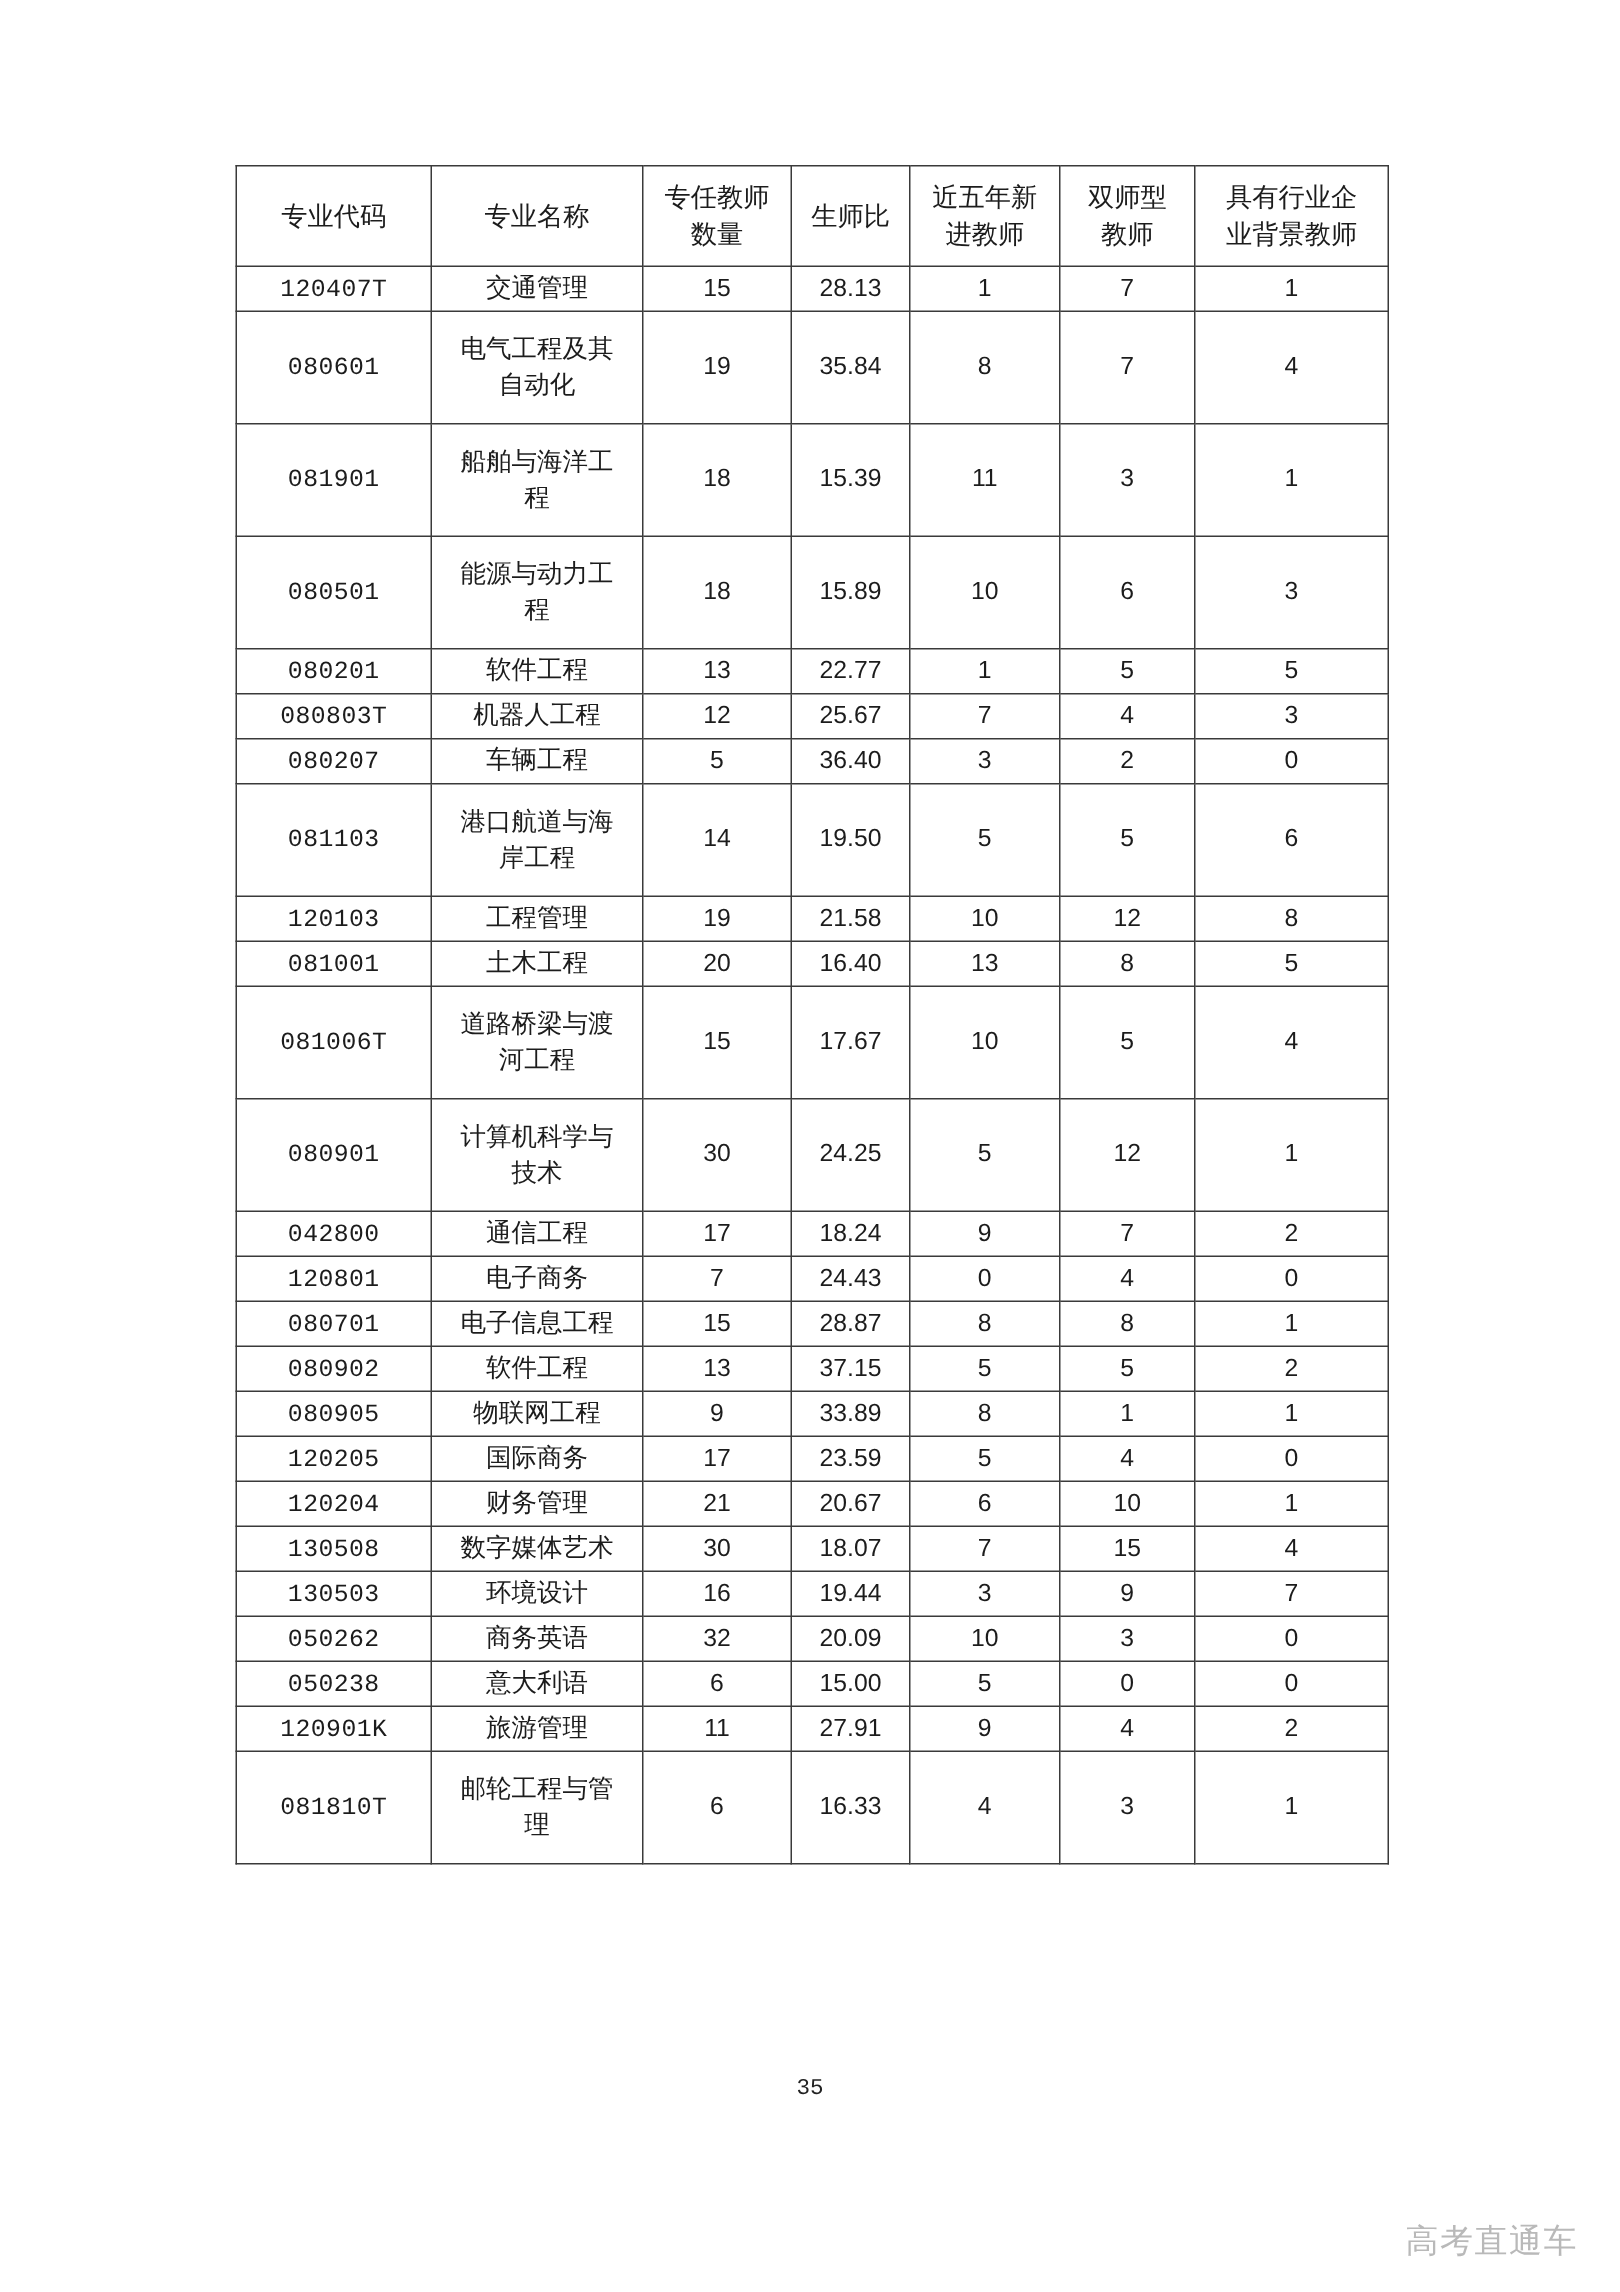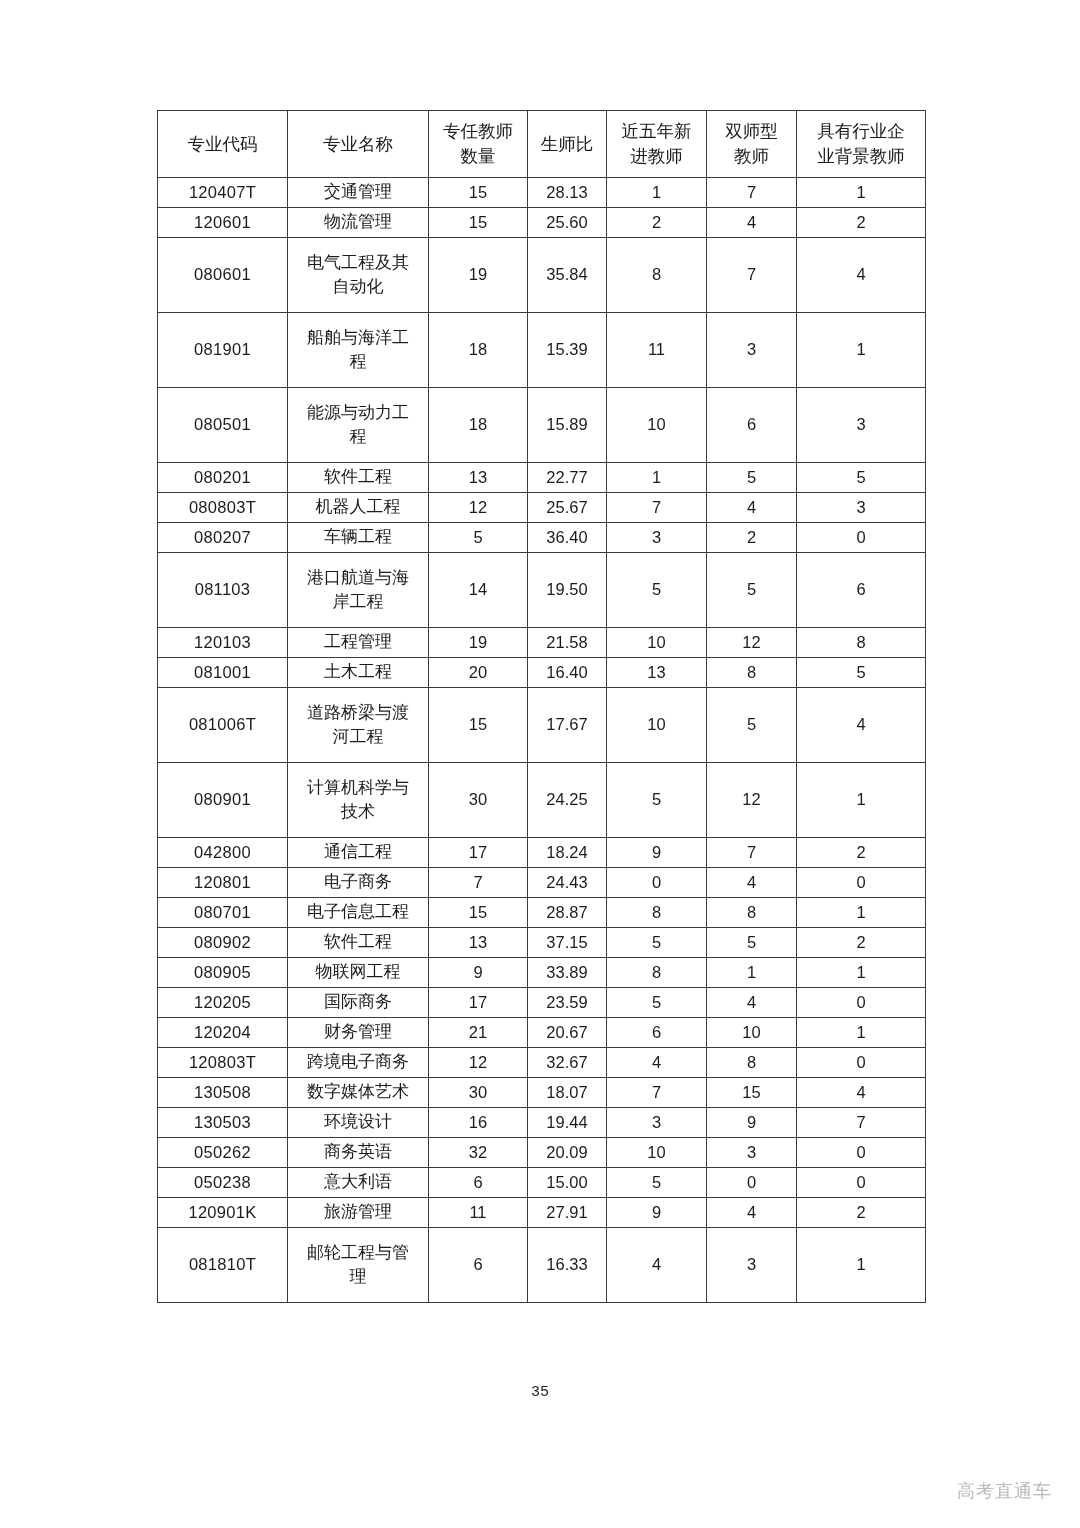--- a/index.html
+++ b/index.html
@@ -62,21 +62,21 @@
     height: 66px;
     font-family: "Liberation Serif", "DejaVu Serif", serif;
   }
 
   tbody td {
     font-size: 17px;
     height: 29px;
   }
 
   tbody td.code-cell {
-    font-family: Liberation Sans, sans-serif;
+    font-family: Liberation Mono, monospace;
     font-size: 16.5px;
     letter-spacing: 0.3px;
   }
 
   tbody td.num-cell {
     font-family: "Liberation Sans", "DejaVu Sans", sans-serif;
     font-size: 16.5px;
   }
 
   tbody tr.tall td {
@@ -98,21 +98,21 @@
     font-family: Liberation Mono, monospace;
     font-size: 15px;
     color: #222222;
   }
 
   #watermark {
     position: absolute;
     right: 28px;
     top: 1479px;
     font-family: Liberation Mono, monospace;
-    font-size: 18px;
+    font-size: 22px;
     color: #b9b9b9;
     letter-spacing: 1px;
     user-select: none;
   }
 </style>
 </head>
 <body>
 
 <div id="page">
 
@@ -141,29 +141,20 @@
       <tbody>
           <tr>
             <td class="code-cell">120407T</td>
             <td class="name-cell"><span>交通管理</span></td>
             <td class="num-cell">15</td>
             <td class="num-cell">28.13</td>
             <td class="num-cell">1</td>
             <td class="num-cell">7</td>
             <td class="num-cell">1</td>
           </tr>
-          <tr>
-            <td class="code-cell">120601</td>
-            <td class="name-cell"><span>物流管理</span></td>
-            <td class="num-cell">15</td>
-            <td class="num-cell">25.60</td>
-            <td class="num-cell">2</td>
-            <td class="num-cell">4</td>
-            <td class="num-cell">2</td>
-          </tr>
           <tr class="tall">
             <td class="code-cell">080601</td>
             <td class="name-cell"><span>电气工程及其</span><br><span>自动化</span></td>
             <td class="num-cell">19</td>
             <td class="num-cell">35.84</td>
             <td class="num-cell">8</td>
             <td class="num-cell">7</td>
             <td class="num-cell">4</td>
           </tr>
           <tr class="tall">
@@ -313,29 +304,20 @@
           <tr>
             <td class="code-cell">120204</td>
             <td class="name-cell"><span>财务管理</span></td>
             <td class="num-cell">21</td>
             <td class="num-cell">20.67</td>
             <td class="num-cell">6</td>
             <td class="num-cell">10</td>
             <td class="num-cell">1</td>
           </tr>
           <tr>
-            <td class="code-cell">120803T</td>
-            <td class="name-cell"><span>跨境电子商务</span></td>
-            <td class="num-cell">12</td>
-            <td class="num-cell">32.67</td>
-            <td class="num-cell">4</td>
-            <td class="num-cell">8</td>
-            <td class="num-cell">0</td>
-          </tr>
-          <tr>
             <td class="code-cell">130508</td>
             <td class="name-cell"><span>数字媒体艺术</span></td>
             <td class="num-cell">30</td>
             <td class="num-cell">18.07</td>
             <td class="num-cell">7</td>
             <td class="num-cell">15</td>
             <td class="num-cell">4</td>
           </tr>
           <tr>
             <td class="code-cell">130503</td>

